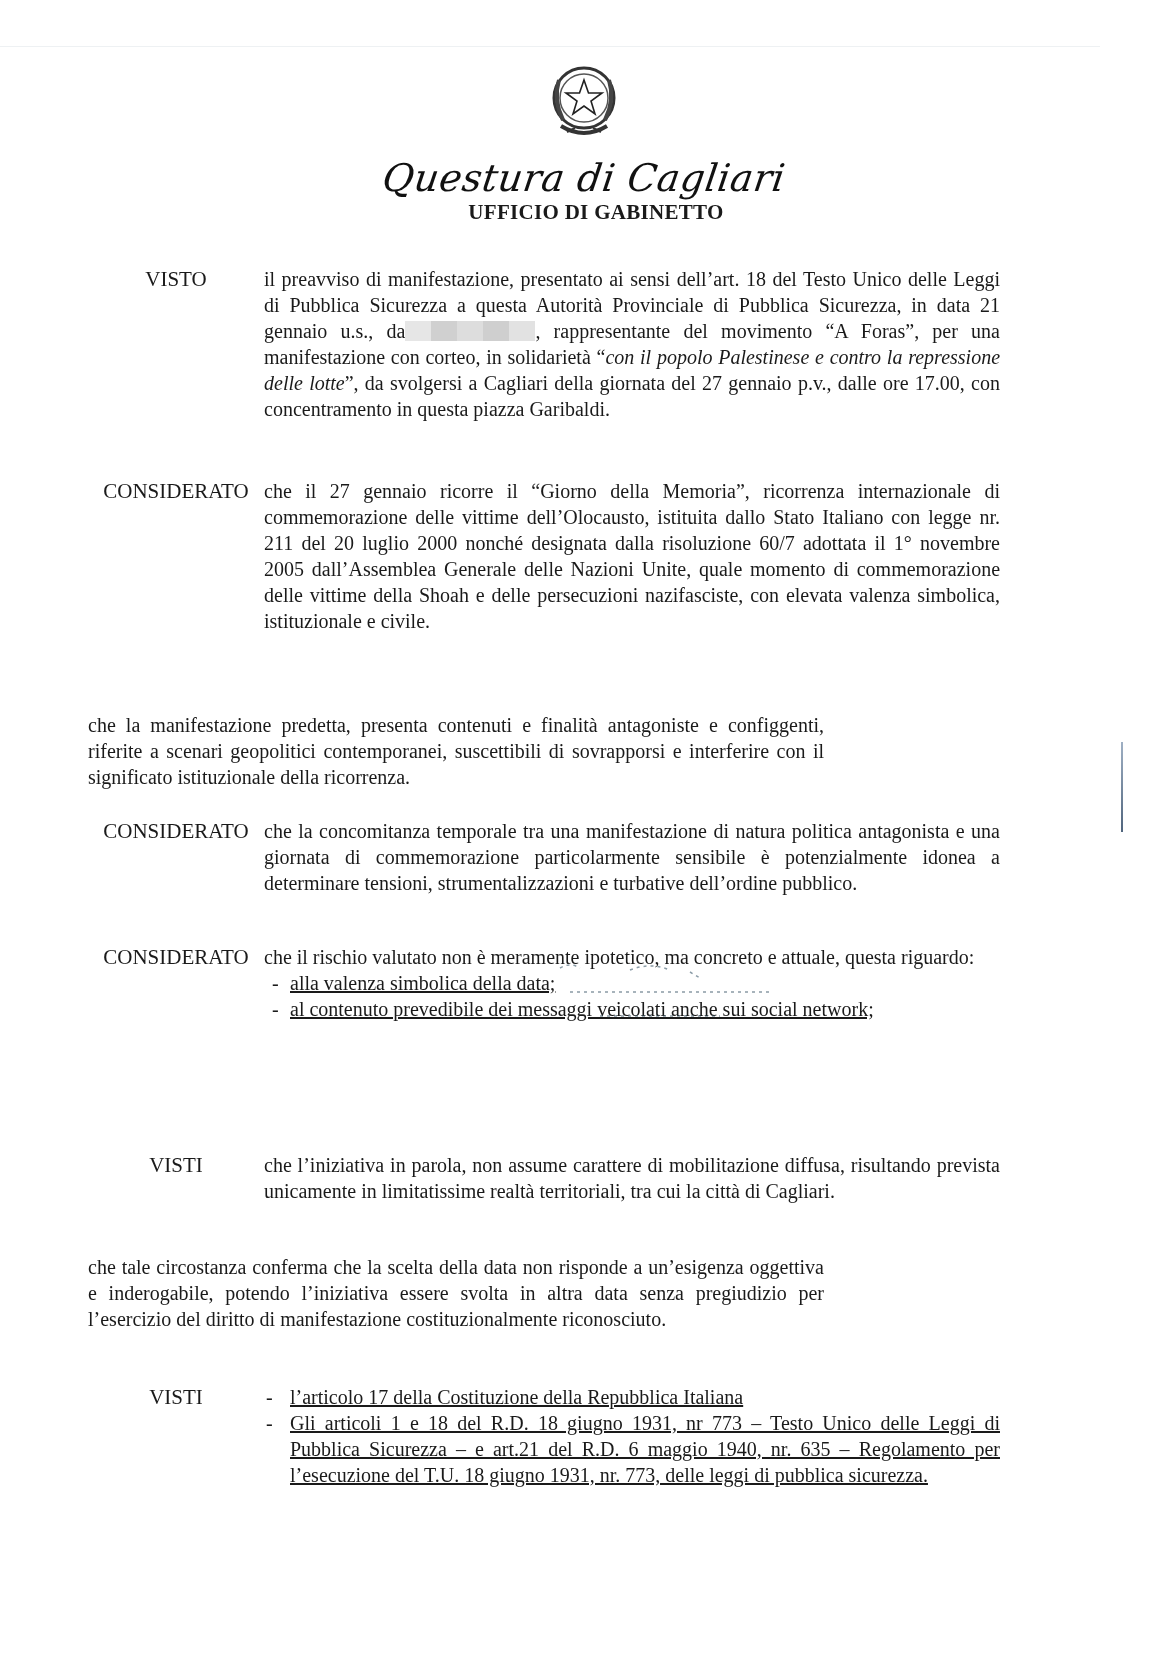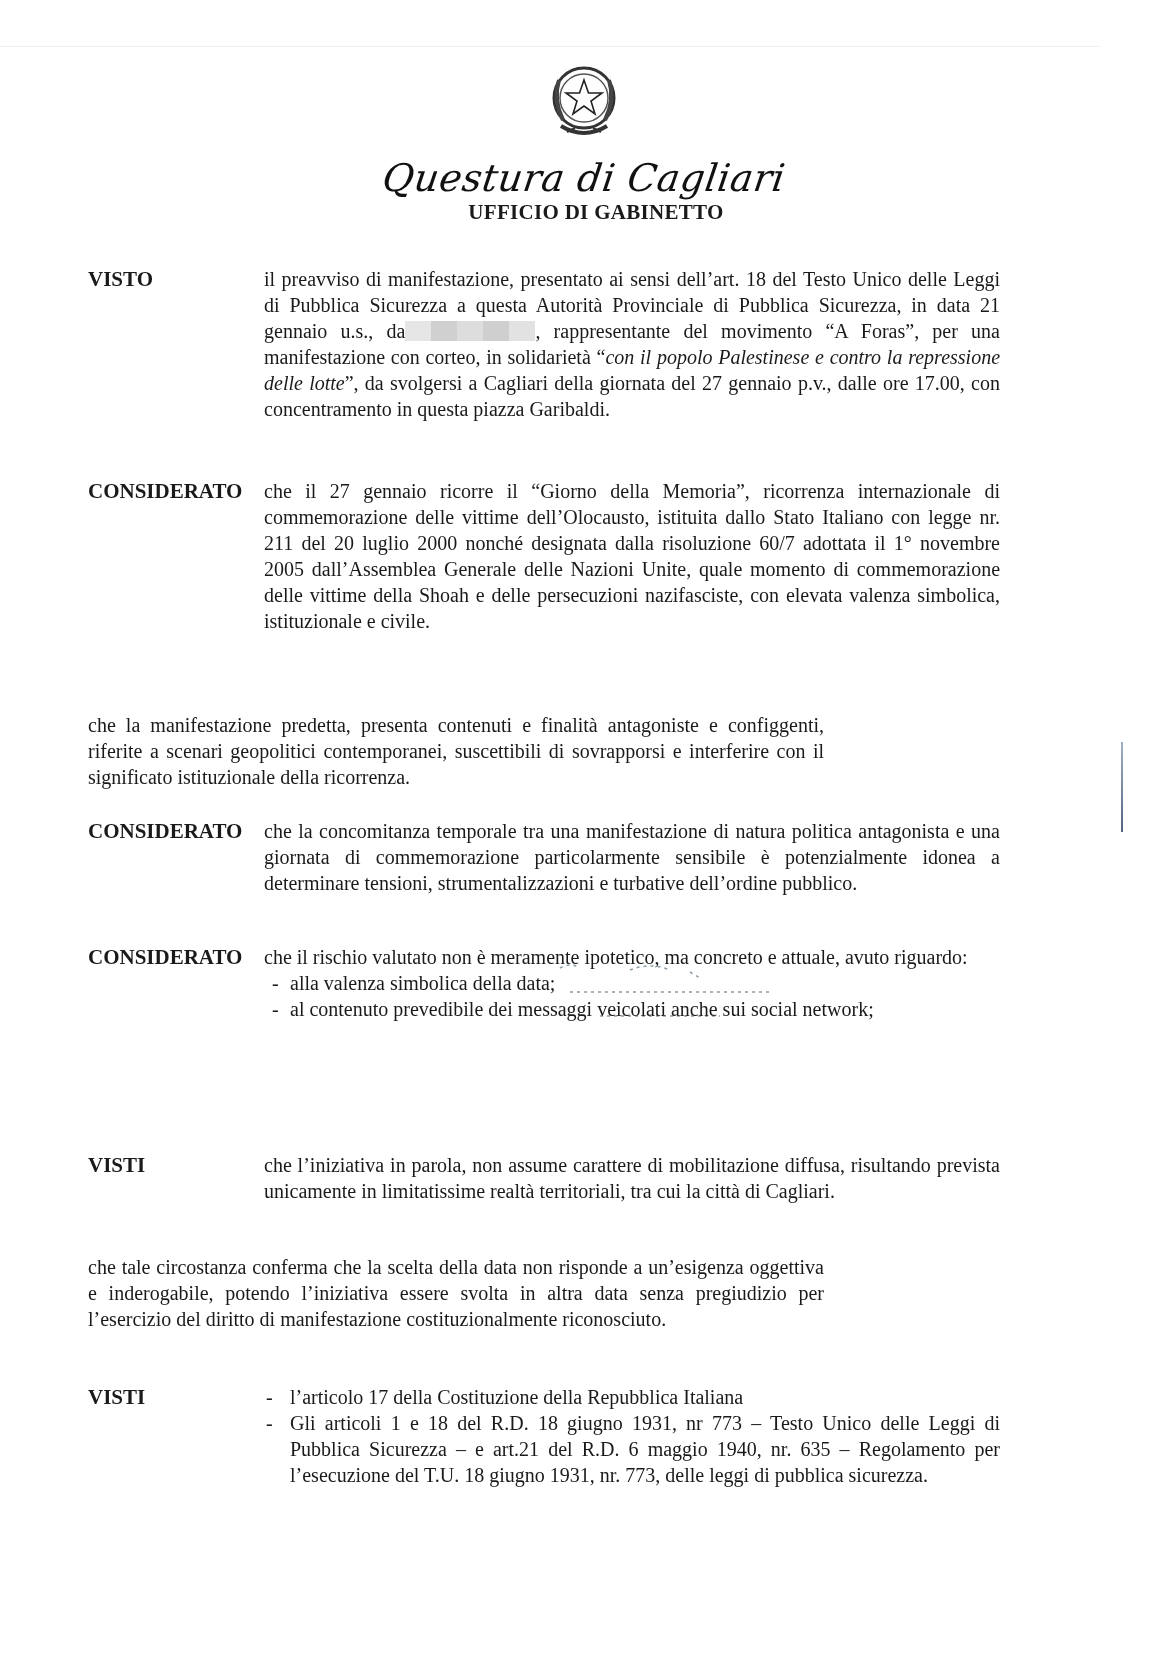--- a/index.html
+++ b/index.html
@@ -11,28 +11,28 @@
     .right-mark { position: absolute; left: 1121px; top: 742px; width: 2px; height: 90px; background: linear-gradient(#9fb0c4, #50657d); }
     .header { position: absolute; left: 0; top: 60px; width: 1168px; text-align: center; }
     .emblem { width: 74px; height: 86px; margin: 0 auto; display: block; }
     .questura {
       font-family: "DejaVu Serif", "Liberation Serif", serif; font-style: italic;
       font-size: 38px; margin-top: 12px; letter-spacing: 0.5px; line-height: 40px; color: #111;
       transform: skewX(-8deg);
     }
     .ufficio { font-weight: bold; font-size: 21px; margin-top: 2px; letter-spacing: 0.3px; padding-left: 24px; }
     .section { position: absolute; left: 88px; width: 912px; display: flex; }
-    .label { width: 176px; flex: none; font-weight: bold; font-size: 21px; line-height: 26px; }
+    .label { width: 176px; flex: none; font-weight: normal; font-size: 21px; line-height: 26px; text-align: center; }
     .text { width: 736px; font-size: 20px; line-height: 26px; text-align: justify; }
     .text p { margin: 0; }
     .b { font-weight: normal; }
     .i { font-style: italic; }
     .redacted { display: inline-block; width: 130px; height: 20px; vertical-align: -3px;
       background: linear-gradient(90deg, #e6e6e6 0 20%, #d0d0d0 20% 40%, #dddddd 40% 60%, #cfcfcf 60% 80%, #e2e2e2 80%); }
-    .bullets { list-style: none; margin: 0; padding: 0; }
+    .bullets { list-style: none; margin: 0; padding: 0; text-decoration: underline; }
     .bullets li { position: relative; padding-left: 26px; }
     .bullets li::before { content: "-"; position: absolute; left: 8px; }
     .visti li { padding-left: 26px; }
     .visti li::before { left: 2px; }
     .stamp { position: absolute; left: 540px; top: 958px; width: 260px; height: 70px; opacity: 0.55; pointer-events: none; }
   </style>
 </head>
 <body>
 
 <div class="top-rule"></div>
@@ -74,21 +74,21 @@
 <div class="section" style="top:818px">
   <div class="label">CONSIDERATO</div>
   <div class="text">
       <p>che la concomitanza temporale tra una manifestazione di natura politica antagonista e una giornata di commemorazione particolarmente sensibile è potenzialmente idonea a determinare tensioni, strumentalizzazioni e turbative dell’ordine pubblico.</p>
     </div>
 </div>
 
 <div class="section" style="top:944px">
   <div class="label">CONSIDERATO</div>
   <div class="text">
-    <p>che il rischio valutato non è meramente ipotetico, ma concreto e attuale, avuto riguardo:</p>
+    <p>che il rischio valutato non è meramente ipotetico, ma concreto e attuale, questa riguardo:</p>
     <ul class="bullets">
       <li>alla valenza simbolica della data;</li>
       <li>al contenuto prevedibile dei messaggi veicolati anche sui social network;</li>
     </ul>
   </div>
 </div>
 
 <div class="section" style="top:1152px">
   <div class="label">VISTI</div>
   <div class="text">

